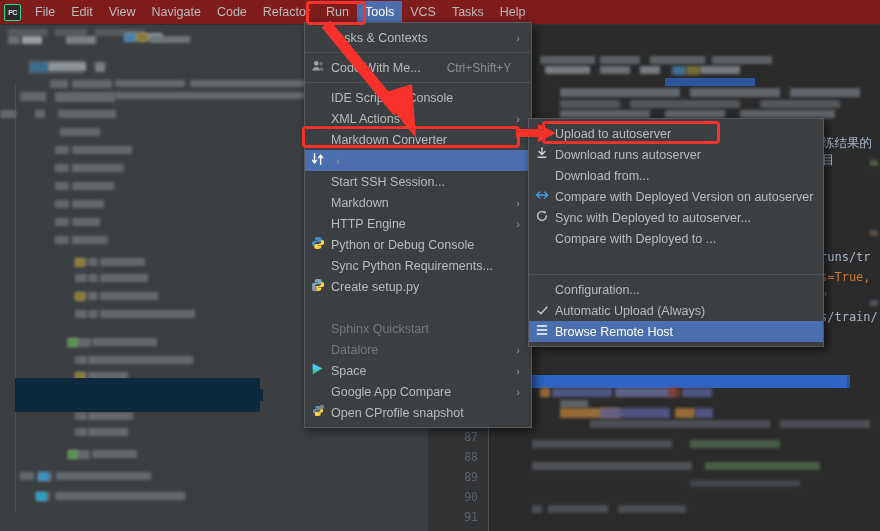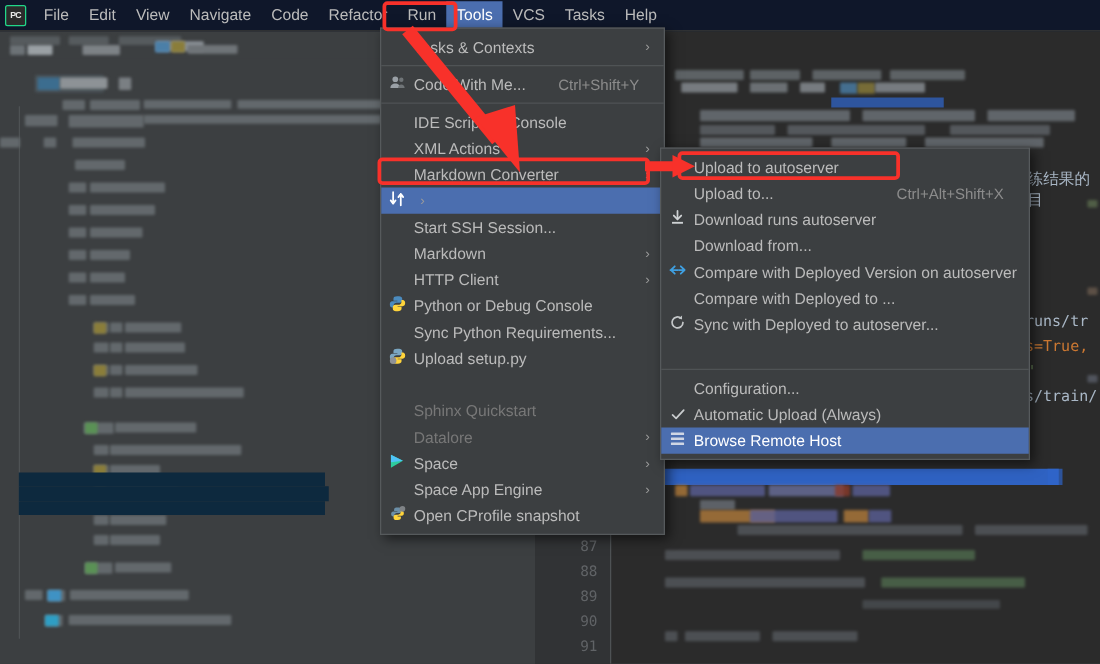--- a/index.html
+++ b/index.html
@@ -63,21 +63,21 @@
     position: absolute;
     font-family: "DejaVu Sans Mono", monospace;
     font-size: 12px;
     white-space: pre;
   }
   .cjk { font-family: "DejaVu Sans", sans-serif; color: #a9b7c6; font-size: 12.5px; }
 
   
   .menubar {
     position: absolute; left: 0; top: 0; width: 880px; height: 25px;
-    background: #0f172a;
+    background: #7f1d1d;
     display: flex; align-items: center;
     border-bottom: 1px solid #2f3133;
   }
   .pc-logo {
     width: 17px; height: 17px; margin-left: 4px; margin-right: 6px;
     border: 1.6px solid #21d789; border-radius: 2px;
     background: #2b2b2b;
     display: flex; align-items: center; justify-content: center;
     font-size: 7px; color: #e8e8e8; font-weight: bold; letter-spacing: -0.5px;
   }
@@ -367,21 +367,21 @@
         <span class="m-label">Start SSH Session...</span>
         <span class="m-arrow"></span>
       </div>
       <div class="menu-row">
         <span class="m-icon"></span>
         <span class="m-label">Markdown</span>
         <span class="m-arrow">›</span>
       </div>
       <div class="menu-row">
         <span class="m-icon"></span>
-        <span class="m-label">HTTP Client</span>
+        <span class="m-label">HTTP Engine</span>
         <span class="m-arrow">›</span>
       </div>
       <div class="menu-row">
         <span class="m-icon">
           <span class="ico"><svg width="14" height="14" viewBox="0 0 16 16">
               <path d="M7.7 1.2c-2 0-3.4.7-3.4 2.2v1.8h3.6v.6H3.2C1.7 5.8 1 7 1 8.6s.7 2.8 2.2 2.8h1.2V9.6c0-1.5 1.3-2.6 2.8-2.6h2.9c1.3 0 2.2-.9 2.2-2.2V3.4c0-1.4-1.2-2.2-2.8-2.2z" fill="#4b8bbe"></path>
               <path d="M8.3 14.8c2 0 3.4-.7 3.4-2.2v-1.8H8.1v-.6h4.7c1.5 0 2.2-1.2 2.2-2.8S14.3 4.6 12.8 4.6h-1.2v1.8c0 1.5-1.3 2.6-2.8 2.6H5.9c-1.3 0-2.2.9-2.2 2.2v1.4c0 1.4 1.2 2.2 2.8 2.2z" fill="#ffd43b"></path>
             </svg></span>
         </span>
         <span class="m-label">Python or Debug Console</span>
@@ -393,21 +393,21 @@
         <span class="m-arrow"></span>
       </div>
       <div class="menu-row">
         <span class="m-icon">
           <span class="ico"><svg width="14" height="14" viewBox="0 0 16 16">
               <path d="M7.7 1.2c-2 0-3.4.7-3.4 2.2v1.8h3.6v.6H3.2C1.7 5.8 1 7 1 8.6s.7 2.8 2.2 2.8h1.2V9.6c0-1.5 1.3-2.6 2.8-2.6h2.9c1.3 0 2.2-.9 2.2-2.2V3.4c0-1.4-1.2-2.2-2.8-2.2z" fill="#7aa6c2"></path>
               <path d="M8.3 14.8c2 0 3.4-.7 3.4-2.2v-1.8H8.1v-.6h4.7c1.5 0 2.2-1.2 2.2-2.8S14.3 4.6 12.8 4.6h-1.2v1.8c0 1.5-1.3 2.6-2.8 2.6H5.9c-1.3 0-2.2.9-2.2 2.2v1.4c0 1.4 1.2 2.2 2.8 2.2z" fill="#ffd43b"></path>
               <circle cx="4" cy="12" r="3" fill="#8f9296"></circle>
             </svg></span>
         </span>
-        <span class="m-label">Upload setup.py</span>
+        <span class="m-label">Create setup.py</span>
         <span class="m-arrow"></span>
       </div>
       <div class="menu-row disabled">
         <span class="m-icon"></span>
         <span class="m-arrow"></span>
       </div>
       <div class="menu-row disabled">
         <span class="m-icon"></span>
         <span class="m-label">Sphinx Quickstart</span>
         <span class="m-arrow"></span>
@@ -422,21 +422,21 @@
           <span class="ico"><svg width="14" height="14" viewBox="0 0 16 16">
               <path d="M2 2 L13 7.5 L2 14 Z" fill="#2ecc9e"></path>
               <path d="M2 2 L13 7.5 L2 9 Z" fill="#4fc3f7"></path>
             </svg></span>
         </span>
         <span class="m-label">Space</span>
         <span class="m-arrow">›</span>
       </div>
       <div class="menu-row">
         <span class="m-icon"></span>
-        <span class="m-label">Space App Engine</span>
+        <span class="m-label">Google App Compare</span>
         <span class="m-arrow">›</span>
       </div>
       <div class="menu-row">
         <span class="m-icon">
           <span class="ico"><svg width="14" height="14" viewBox="0 0 16 16">
               <path d="M7.7 2.2c-1.6 0-2.8.6-2.8 1.8v1.4h3v.5H4.1c-1.3 0-1.9 1-1.9 2.3s.6 2.3 1.9 2.3h1V9.3c0-1.2 1.1-2.1 2.3-2.1h2.4c1 0 1.8-.7 1.8-1.8V4.1c0-1.1-1-1.9-2.3-1.9z" fill="#6b8fa8"></path>
               <path d="M8.3 13.6c1.6 0 2.8-.6 2.8-1.8v-1.4h-3v-.5h3.8c1.3 0 1.9-1 1.9-2.3s-.6-2.3-1.9-2.3h-1v1.4c0 1.2-1.1 2.1-2.3 2.1H6.2c-1 0-1.8.7-1.8 1.8v1.3c0 1.1 1 1.9 2.3 1.9z" fill="#ffd43b"></path>
               <circle cx="12.5" cy="3.5" r="2.6" fill="#7f8386"></circle>
             </svg></span>
         </span>
@@ -445,26 +445,20 @@
       </div>
     </div>
 
   <div class="menu" id="deploy-menu" style="left:528px; top:118px; width:296px;">
       <div class="menu-row">
         <span class="m-icon"></span>
         <span class="m-label">Upload to autoserver</span>
         <span class="m-arrow"></span>
       </div>
       <div class="menu-row">
-        <span class="m-icon"></span>
-        <span class="m-label">Upload to...</span>
-        <span class="m-short">Ctrl+Alt+Shift+X</span>
-        <span class="m-arrow"></span>
-      </div>
-      <div class="menu-row">
         <span class="m-icon">
           <span class="ico"><svg width="14" height="14" viewBox="0 0 16 16">
               <path d="M8 2 v7" stroke="#cfd2d4" stroke-width="1.6" stroke-linecap="round"></path>
               <path d="M4.6 6.2 L8 9.8 L11.4 6.2" stroke="#cfd2d4" stroke-width="1.6" fill="none" stroke-linecap="round" stroke-linejoin="round"></path>
               <rect x="3" y="12" width="10" height="1.7" fill="#cfd2d4"></rect>
             </svg></span>
         </span>
         <span class="m-label">Download runs autoserver</span>
         <span class="m-arrow"></span>
       </div>
@@ -477,32 +471,32 @@
         <span class="m-icon">
           <span class="ico"><svg width="14" height="14" viewBox="0 0 16 16">
               <path d="M1.5 8 h7 M5.5 4.6 L2 8 l3.5 3.4" stroke="#3f9fe0" stroke-width="1.6" fill="none" stroke-linecap="round" stroke-linejoin="round"></path>
               <path d="M14.5 8 h-5 M11 4.6 L14.5 8 L11 11.4" stroke="#3f9fe0" stroke-width="1.6" fill="none" stroke-linecap="round" stroke-linejoin="round"></path>
             </svg></span>
         </span>
         <span class="m-label">Compare with Deployed Version on autoserver</span>
         <span class="m-arrow"></span>
       </div>
       <div class="menu-row">
-        <span class="m-icon"></span>
-        <span class="m-label">Compare with Deployed to ...</span>
-        <span class="m-arrow"></span>
-      </div>
-      <div class="menu-row">
         <span class="m-icon">
           <span class="ico"><svg width="14" height="14" viewBox="0 0 16 16">
               <path d="M13 8a5 5 0 1 1-1.6-3.7" stroke="#c4c7c9" stroke-width="1.6" fill="none" stroke-linecap="round"></path>
               <path d="M12.2 1.6 L12 4.9 L8.8 4.6 Z" fill="#c4c7c9"></path>
             </svg></span>
         </span>
         <span class="m-label">Sync with Deployed to autoserver...</span>
+        <span class="m-arrow"></span>
+      </div>
+      <div class="menu-row">
+        <span class="m-icon"></span>
+        <span class="m-label">Compare with Deployed to ...</span>
         <span class="m-arrow"></span>
       </div>
       <div class="menu-row">
         <span class="m-icon"></span>
         <span class="m-arrow"></span>
       </div>
       <div class="m-sep"></div>
       <div class="menu-row">
         <span class="m-icon"></span>
         <span class="m-label">Configuration...</span>

